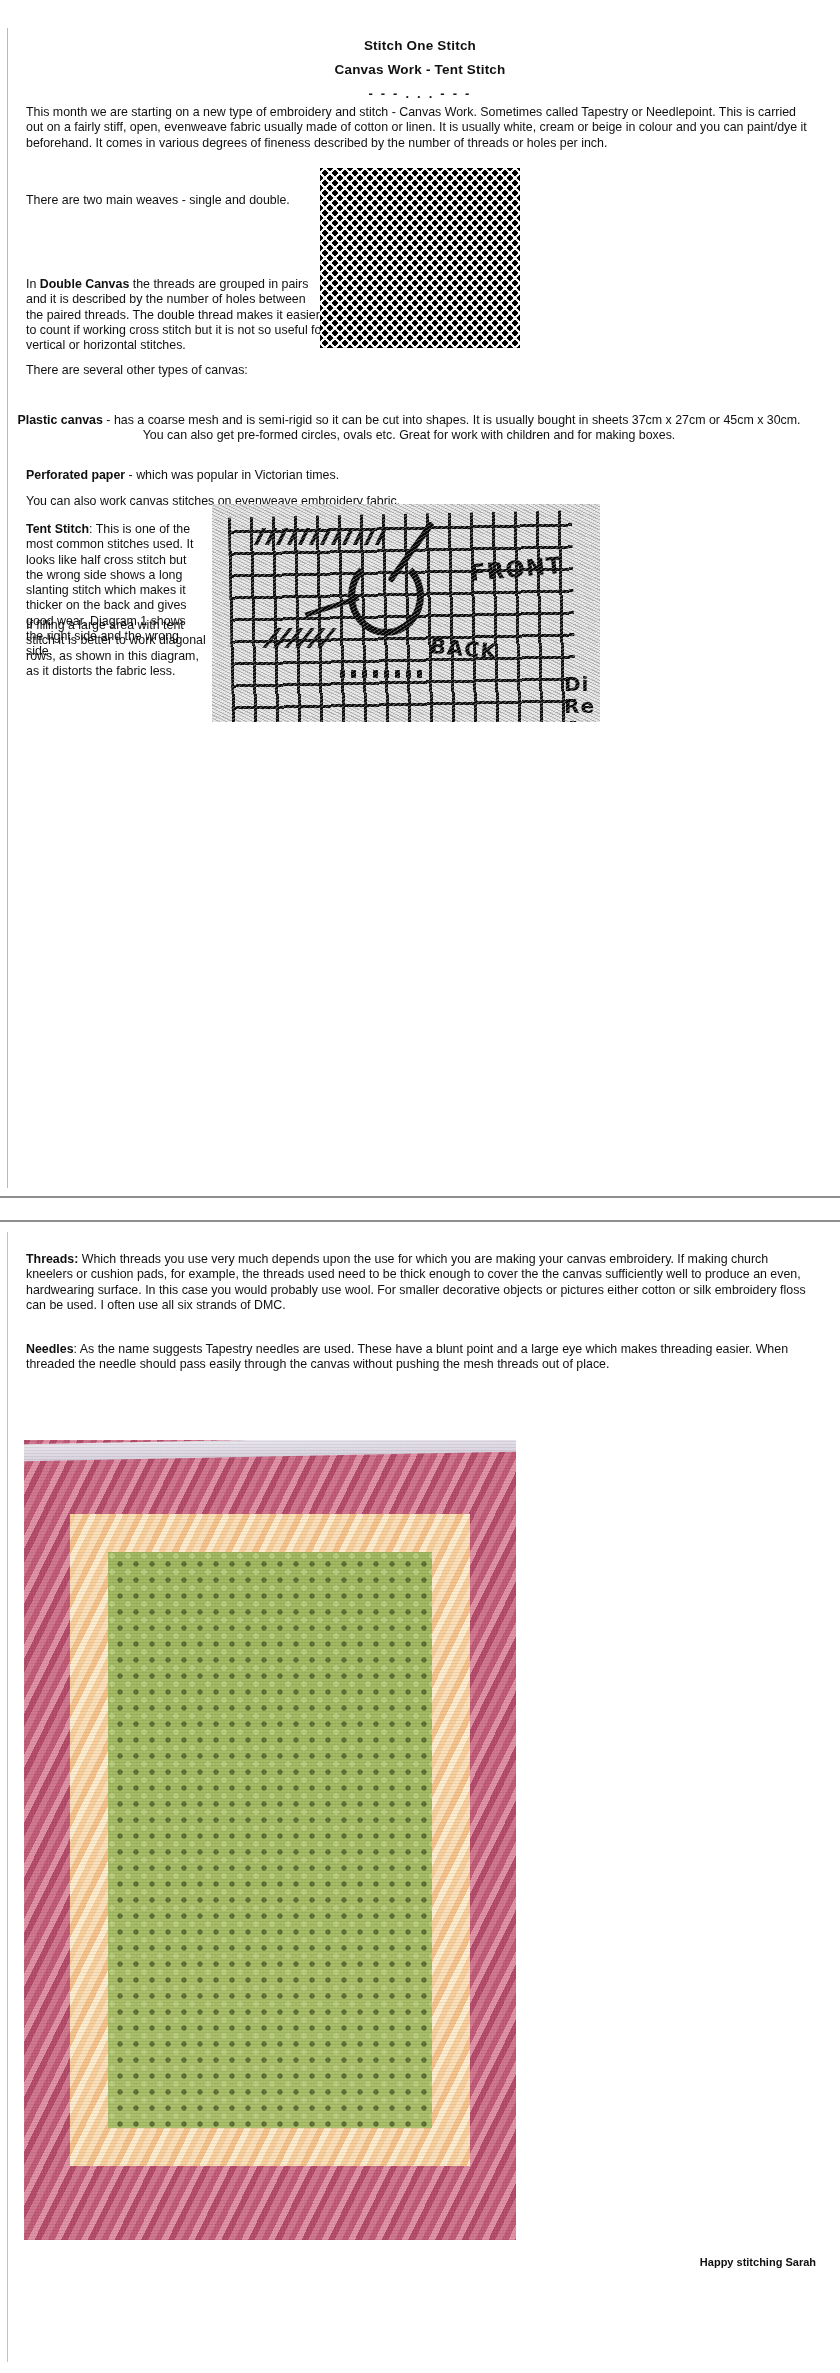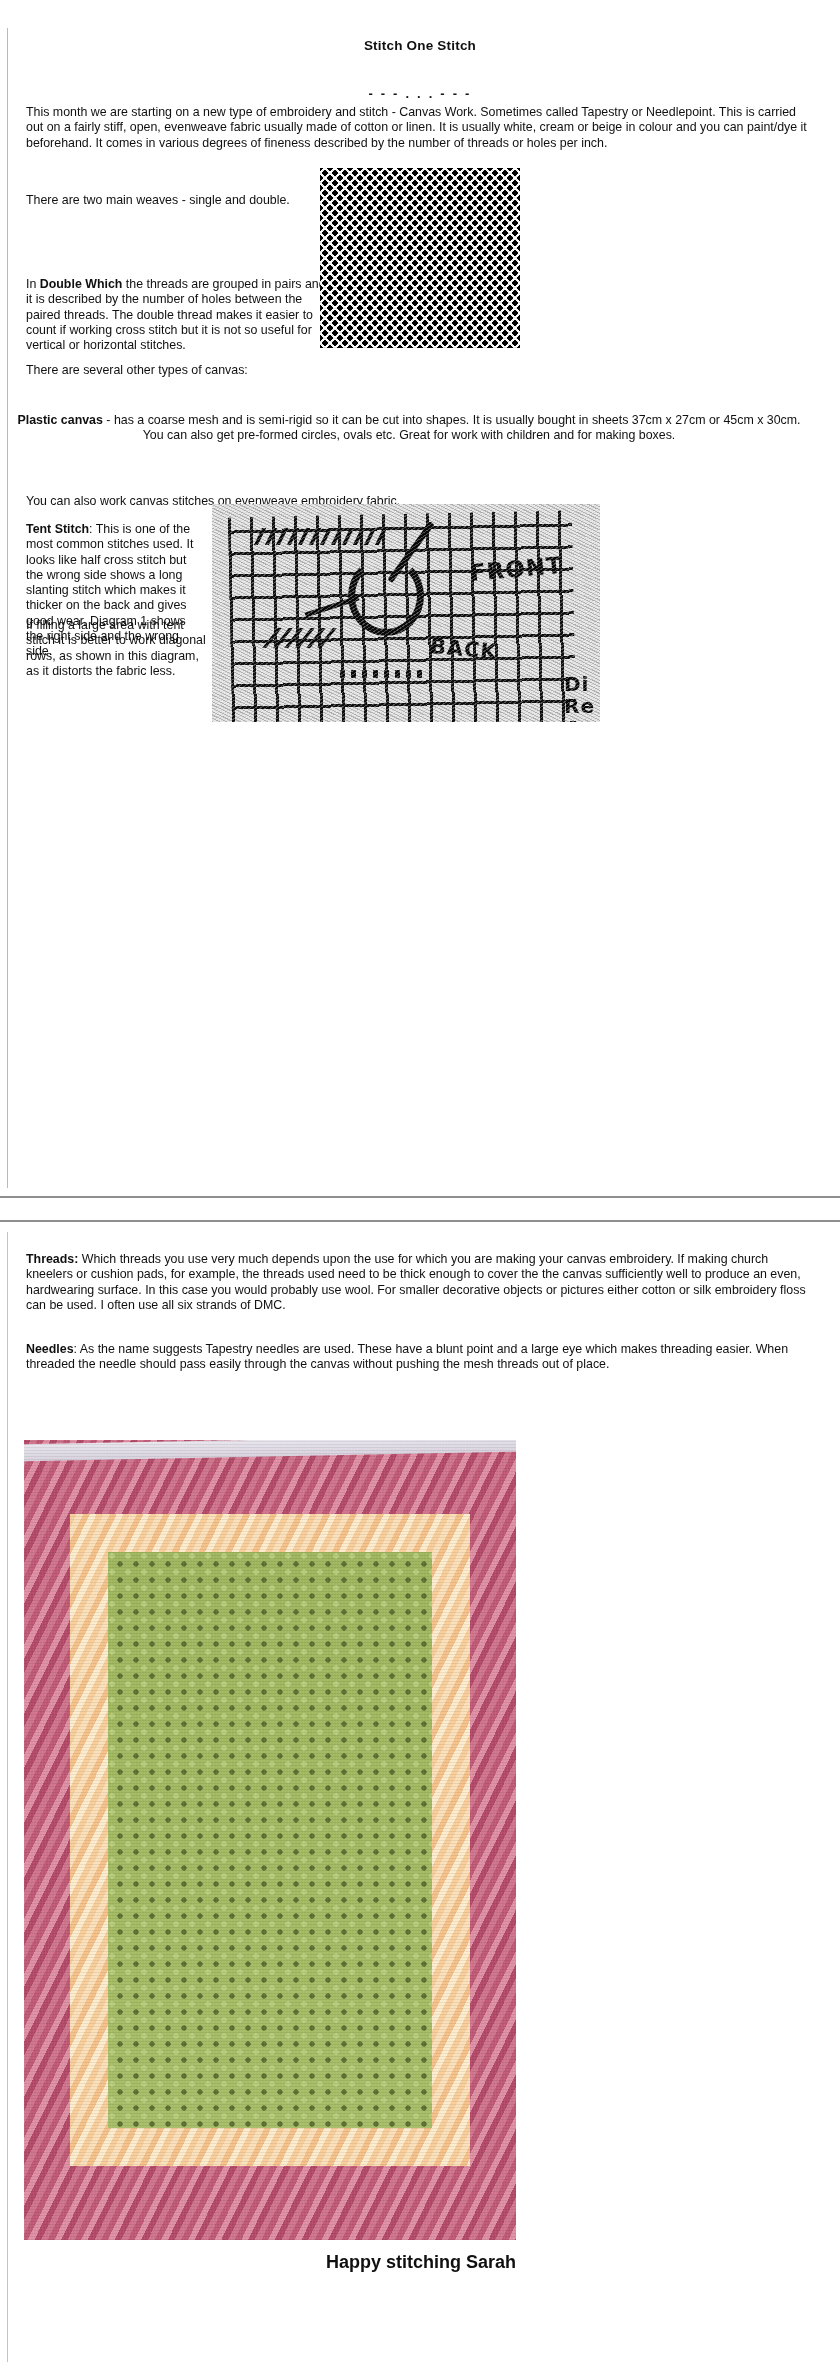--- a/index.html
+++ b/index.html
@@ -109,21 +109,21 @@
   .p-plastic { left: 14px; top: 413px;  width: 790px; text-align: center; }
   .p-perf    { left: 26px; top: 468px;  width: 790px; }
   .p-even    { left: 26px; top: 494px;  width: 790px; }
   .p-tent    { left: 26px; top: 522px;  width: 180px; }
   .p-fill    { left: 26px; top: 618px;  width: 180px; }
 
   .p-threads { left: 26px; top: 30px;  width: 790px; }
   .p-needles { left: 26px; top: 120px; width: 790px; }
   .p-frame   { left: 26px; top: 180px; width: 790px; }
   .p-sign    { left: 26px; top: 1033px; width: 790px;
-               text-align: center; font-weight: bold; font-size: 18px; }
+               text-align: right; font-weight: bold; font-size: 11px; }
 
   
   .canvas-photo {
     position: absolute;
     left: 320px; top: 168px;
     width: 200px; height: 180px;
     background-color: #f2f2f2;
     background-image:
       radial-gradient(#0b0b0b 38%, transparent 40%),
       radial-gradient(#0b0b0b 38%, transparent 40%);
@@ -261,34 +261,36 @@
   }
 </style>
 </head>
 <body>
 
 <div class="page">
 
   <div class="sheet1">
 
     <div class="title1">Stitch One Stitch</div>
+    <div class="title2">Canvas Work - Tent Stitch</div>
     <div class="rule-dots">- - - . . . - - -</div>
 
     <div class="para p-intro">This month we are starting on a new type of embroidery and stitch - Canvas Work. Sometimes called Tapestry or Needlepoint. This is carried out on a fairly stiff, open, evenweave fabric usually made of cotton or linen. It is usually white, cream or beige in colour and you can paint/dye it beforehand. It comes in various degrees of fineness described by the number of threads or holes per inch.</div>
 
     <div class="para p-weaves">There are two main weaves - single and double.</div>
 
 
-    <div class="para p-double"><span>In </span><b>Double Which</b><span> the threads are grouped in pairs and it is described by the number of holes between the paired threads. The double thread makes it easier to count if working cross stitch but it is not so useful for vertical or horizontal stitches.</span></div>
+    <div class="para p-double"><span>In </span><b>Double Canvas</b><span> the threads are grouped in pairs and it is described by the number of holes between the paired threads. The double thread makes it easier to count if working cross stitch but it is not so useful for vertical or horizontal stitches.</span></div>
 
     <div class="para p-several">There are several other types of canvas:</div>
 
 
     <div class="para p-plastic"><b>Plastic canvas</b><span> - has a coarse mesh and is semi-rigid so it can be cut into shapes. It is usually bought in sheets 37cm x 27cm or 45cm x 30cm. You can also get pre-formed circles, ovals etc. Great for work with children and for making boxes.</span></div>
 
+    <div class="para p-perf"><b>Perforated paper</b><span> -  which was popular in Victorian times.</span></div>
 
     <div class="para p-even">You can also work canvas stitches on evenweave embroidery fabric.</div>
 
     <div class="para p-tent"><b>Tent Stitch</b><span>: This is one of the most common stitches used. It looks like half cross stitch but the wrong side shows a long slanting stitch which makes it thicker on the back and gives good wear. Diagram 1 shows the right side and the wrong side.</span></div>
 
     <div class="para p-fill">If filling a large area with tent stitch it is better to work diagonal rows, as shown in this diagram, as it distorts the fabric less.</div>
 
     <div class="canvas-photo">
       <div class="grain"></div>
     </div>

